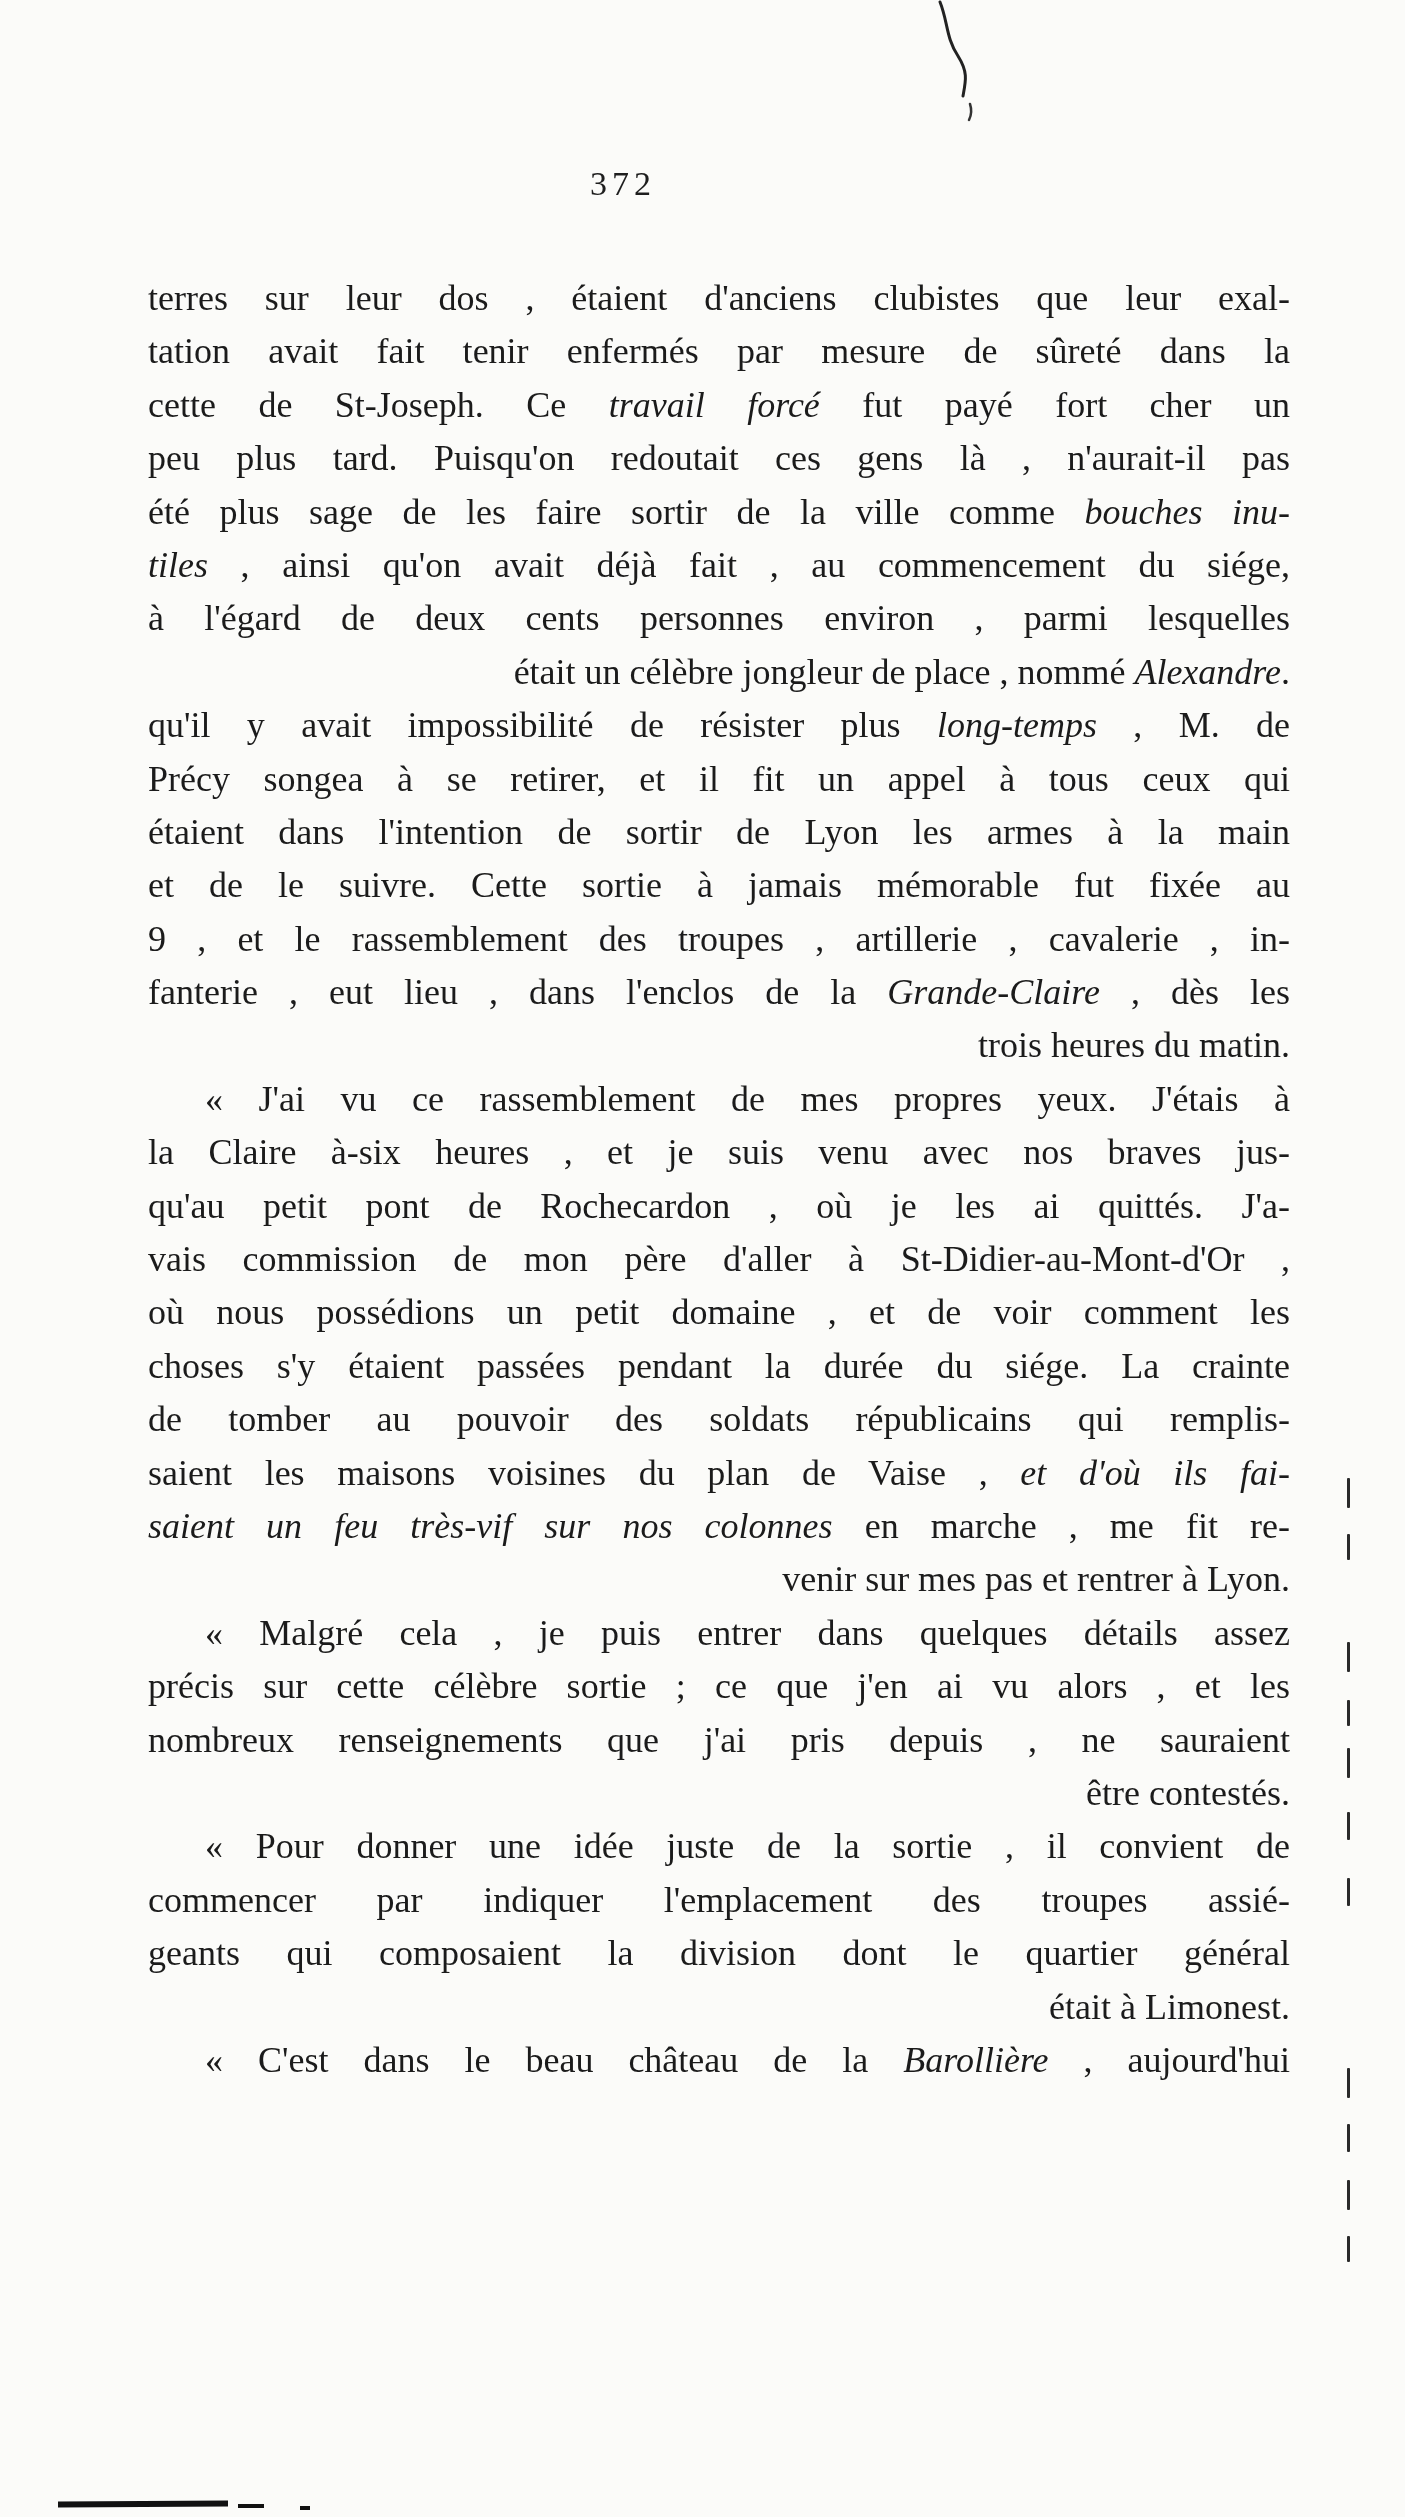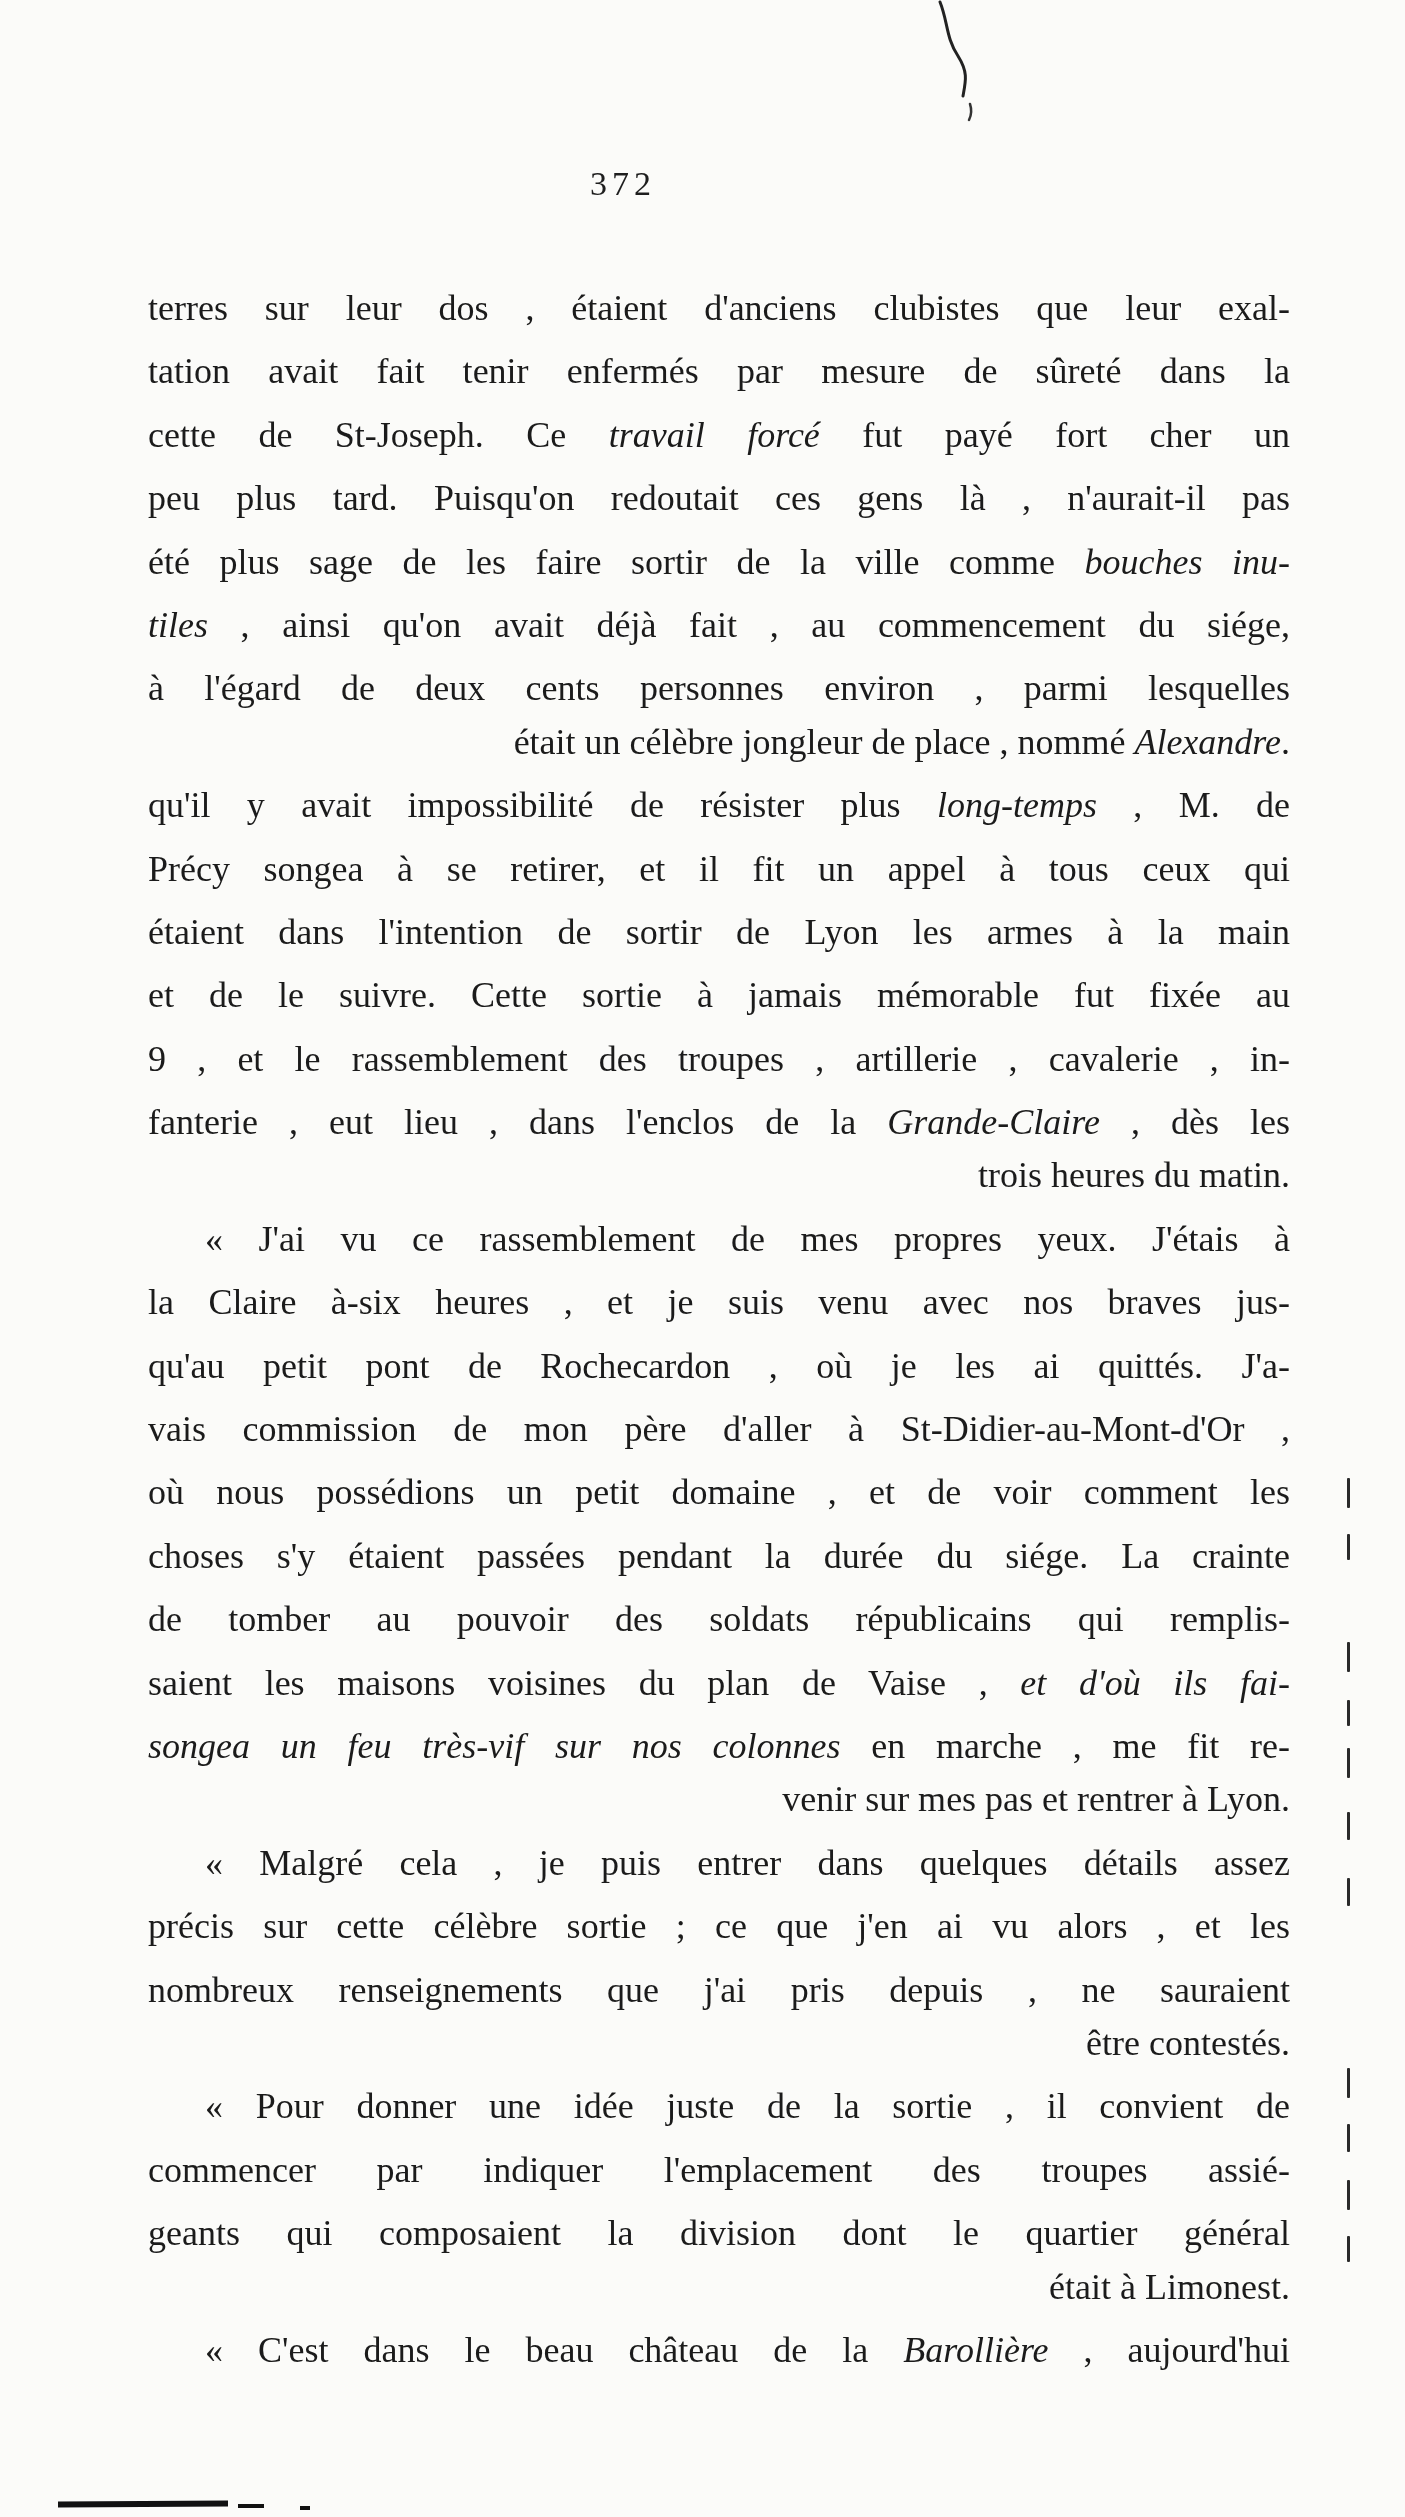--- a/index.html
+++ b/index.html
@@ -39,21 +39,20 @@
   }
   .line {
     height: 53.4px;
     overflow: hidden;
     text-align: right;
     white-space: normal;
   }
   .line.j {
     text-align: justify;
     text-align-last: justify;
-    margin-top: 10px;
   }
   .line.ind {
     text-indent: 57px;
   }
   .it {
     font-style: italic;
   }
   
   .ink-stroke {
     position: absolute;
@@ -103,21 +102,21 @@
       <div class="line j"><span>fanterie , eut lieu , dans l'enclos de la </span><span class="it">Grande-Claire</span><span> , dès les</span></div>
       <div class="line"><span>trois heures du matin.</span></div>
       <div class="line j ind"><span>« J'ai vu ce rassemblement de mes propres yeux. J'étais à</span></div>
       <div class="line j"><span>la Claire à-six heures , et je suis venu avec nos braves jus-</span></div>
       <div class="line j"><span>qu'au petit pont de Rochecardon , où je les ai quittés. J'a-</span></div>
       <div class="line j"><span>vais commission de mon père d'aller à St-Didier-au-Mont-d'Or ,</span></div>
       <div class="line j"><span>où nous possédions un petit domaine , et de voir comment les</span></div>
       <div class="line j"><span>choses s'y étaient passées pendant la durée du siége. La crainte</span></div>
       <div class="line j"><span>de tomber au pouvoir des soldats républicains qui remplis-</span></div>
       <div class="line j"><span>saient les maisons voisines du plan de Vaise , </span><span class="it">et d'où ils fai-</span></div>
-      <div class="line j"><span class="it">songea un feu très-vif sur nos colonnes</span><span> en marche , me fit re-</span></div>
+      <div class="line j"><span class="it">saient un feu très-vif sur nos colonnes</span><span> en marche , me fit re-</span></div>
       <div class="line"><span>venir sur mes pas et rentrer à Lyon.</span></div>
       <div class="line j ind"><span>« Malgré cela , je puis entrer dans quelques détails assez</span></div>
       <div class="line j"><span>précis sur cette célèbre sortie ; ce que j'en ai vu alors , et les</span></div>
       <div class="line j"><span>nombreux renseignements que j'ai pris depuis , ne sauraient</span></div>
       <div class="line"><span>être contestés.</span></div>
       <div class="line j ind"><span>« Pour donner une idée juste de la sortie , il convient de</span></div>
       <div class="line j"><span>commencer par indiquer l'emplacement des troupes assié-</span></div>
       <div class="line j"><span>geants qui composaient la division dont le quartier général</span></div>
       <div class="line"><span>était à Limonest.</span></div>
       <div class="line j ind"><span>« C'est dans le beau château de la </span><span class="it">Barollière</span><span> , aujourd'hui</span></div>

